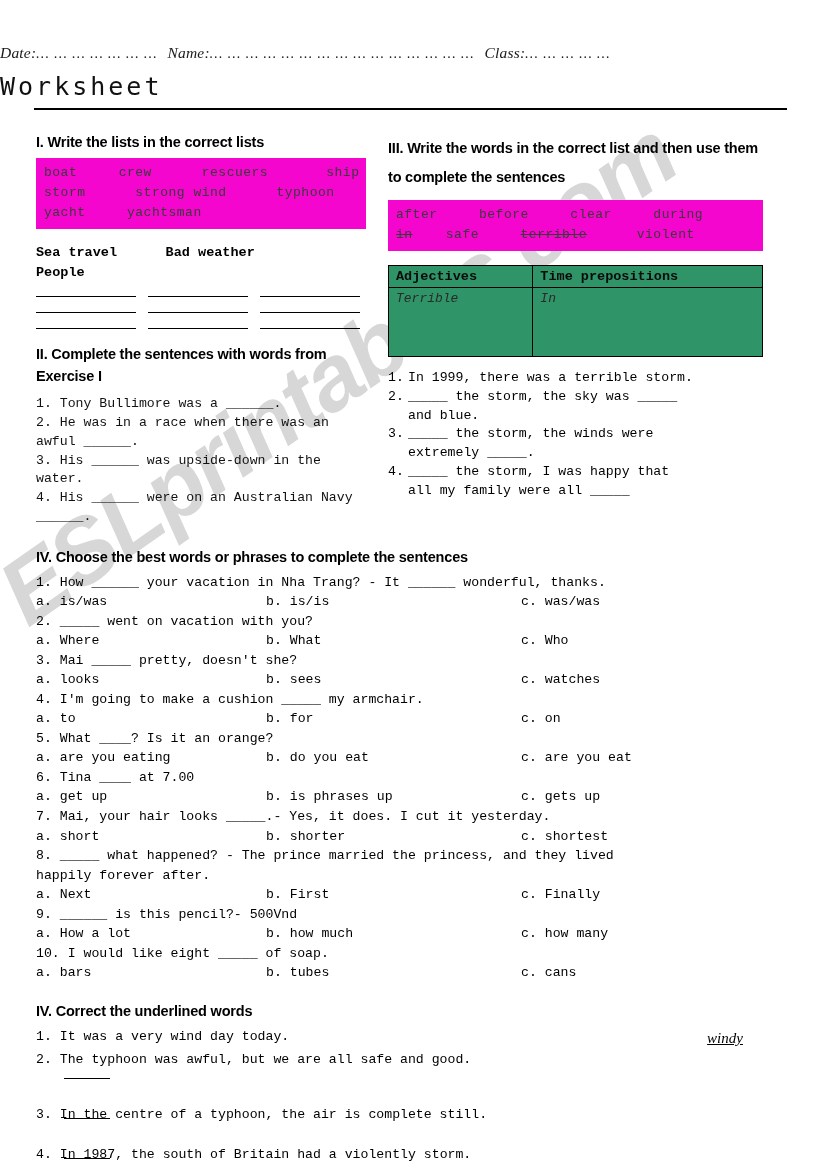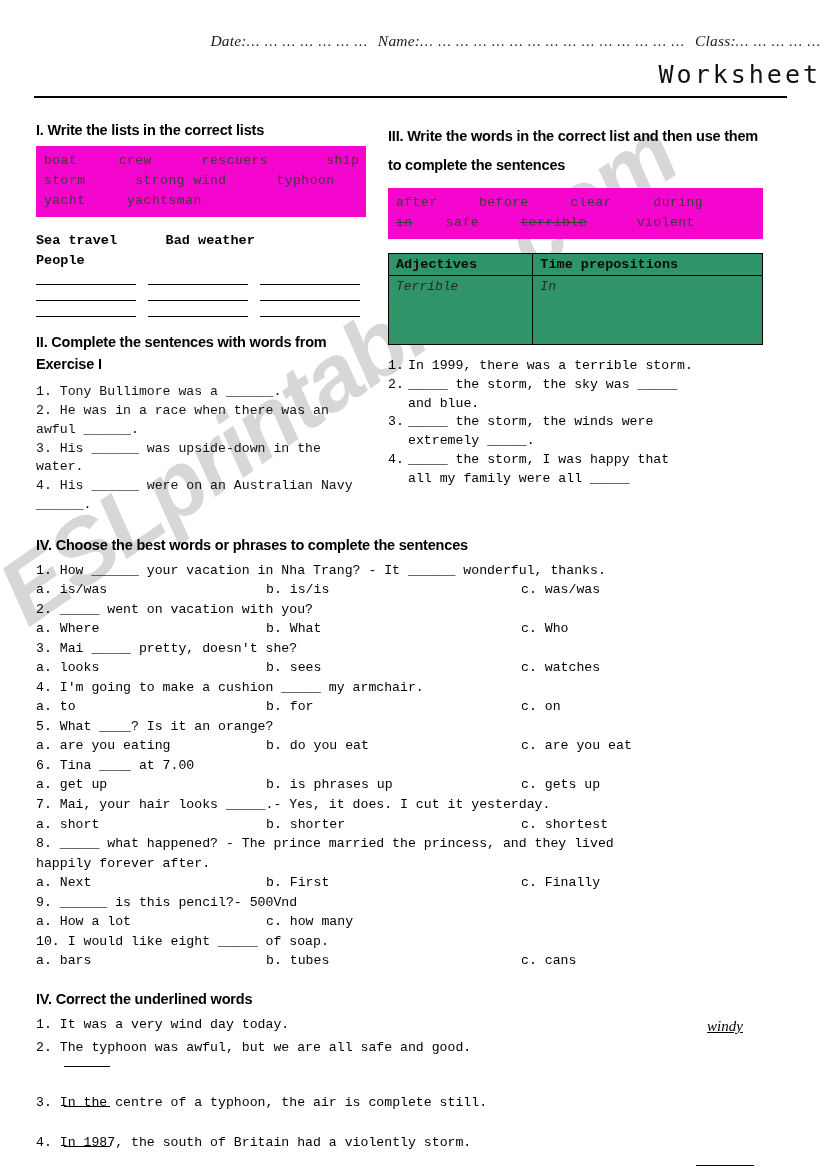--- a/index.html
+++ b/index.html
@@ -40,22 +40,22 @@
     white-space: nowrap;
     transform: rotate(-35deg);
     transform-origin: left center;
     letter-spacing: -2px;
   }
 
   .content { position: relative; z-index: 10; }
 
   
   .doc-header {
-    padding-top: 32px;
-    text-align: right;
+    padding-top: 44px;
+    text-align: left;
   }
   .id-line {
     font-family: "Liberation Serif", serif;
     font-style: italic;
     font-size: 15.5px;
     color: #1a1a1a;
     letter-spacing: .2px;
   }
   .id-line .dots { letter-spacing: 1px; font-size: 14px; }
   .id-line .gap { display: inline-block; width: 10px; }
@@ -383,20 +383,21 @@
 happily forever after.</div>
       <div class="opts">
         <span class="o1">a. Next</span>
         <span class="o2">b. First</span>
         <span class="o3">c. Finally</span>
       </div>
 
       <div class="q-line">9. ______ is this pencil?- 500Vnd</div>
       <div class="opts">
         <span class="o1">a. How a lot</span>
+        <span class="o2">b. how much</span>
         <span class="o3">c. how many</span>
       </div>
 
       <div class="q-line">10. I would like eight _____ of soap.</div>
       <div class="opts">
         <span class="o1">a. bars</span>
         <span class="o2">b. tubes</span>
         <span class="o3">c. cans</span>
       </div>
     </div>

